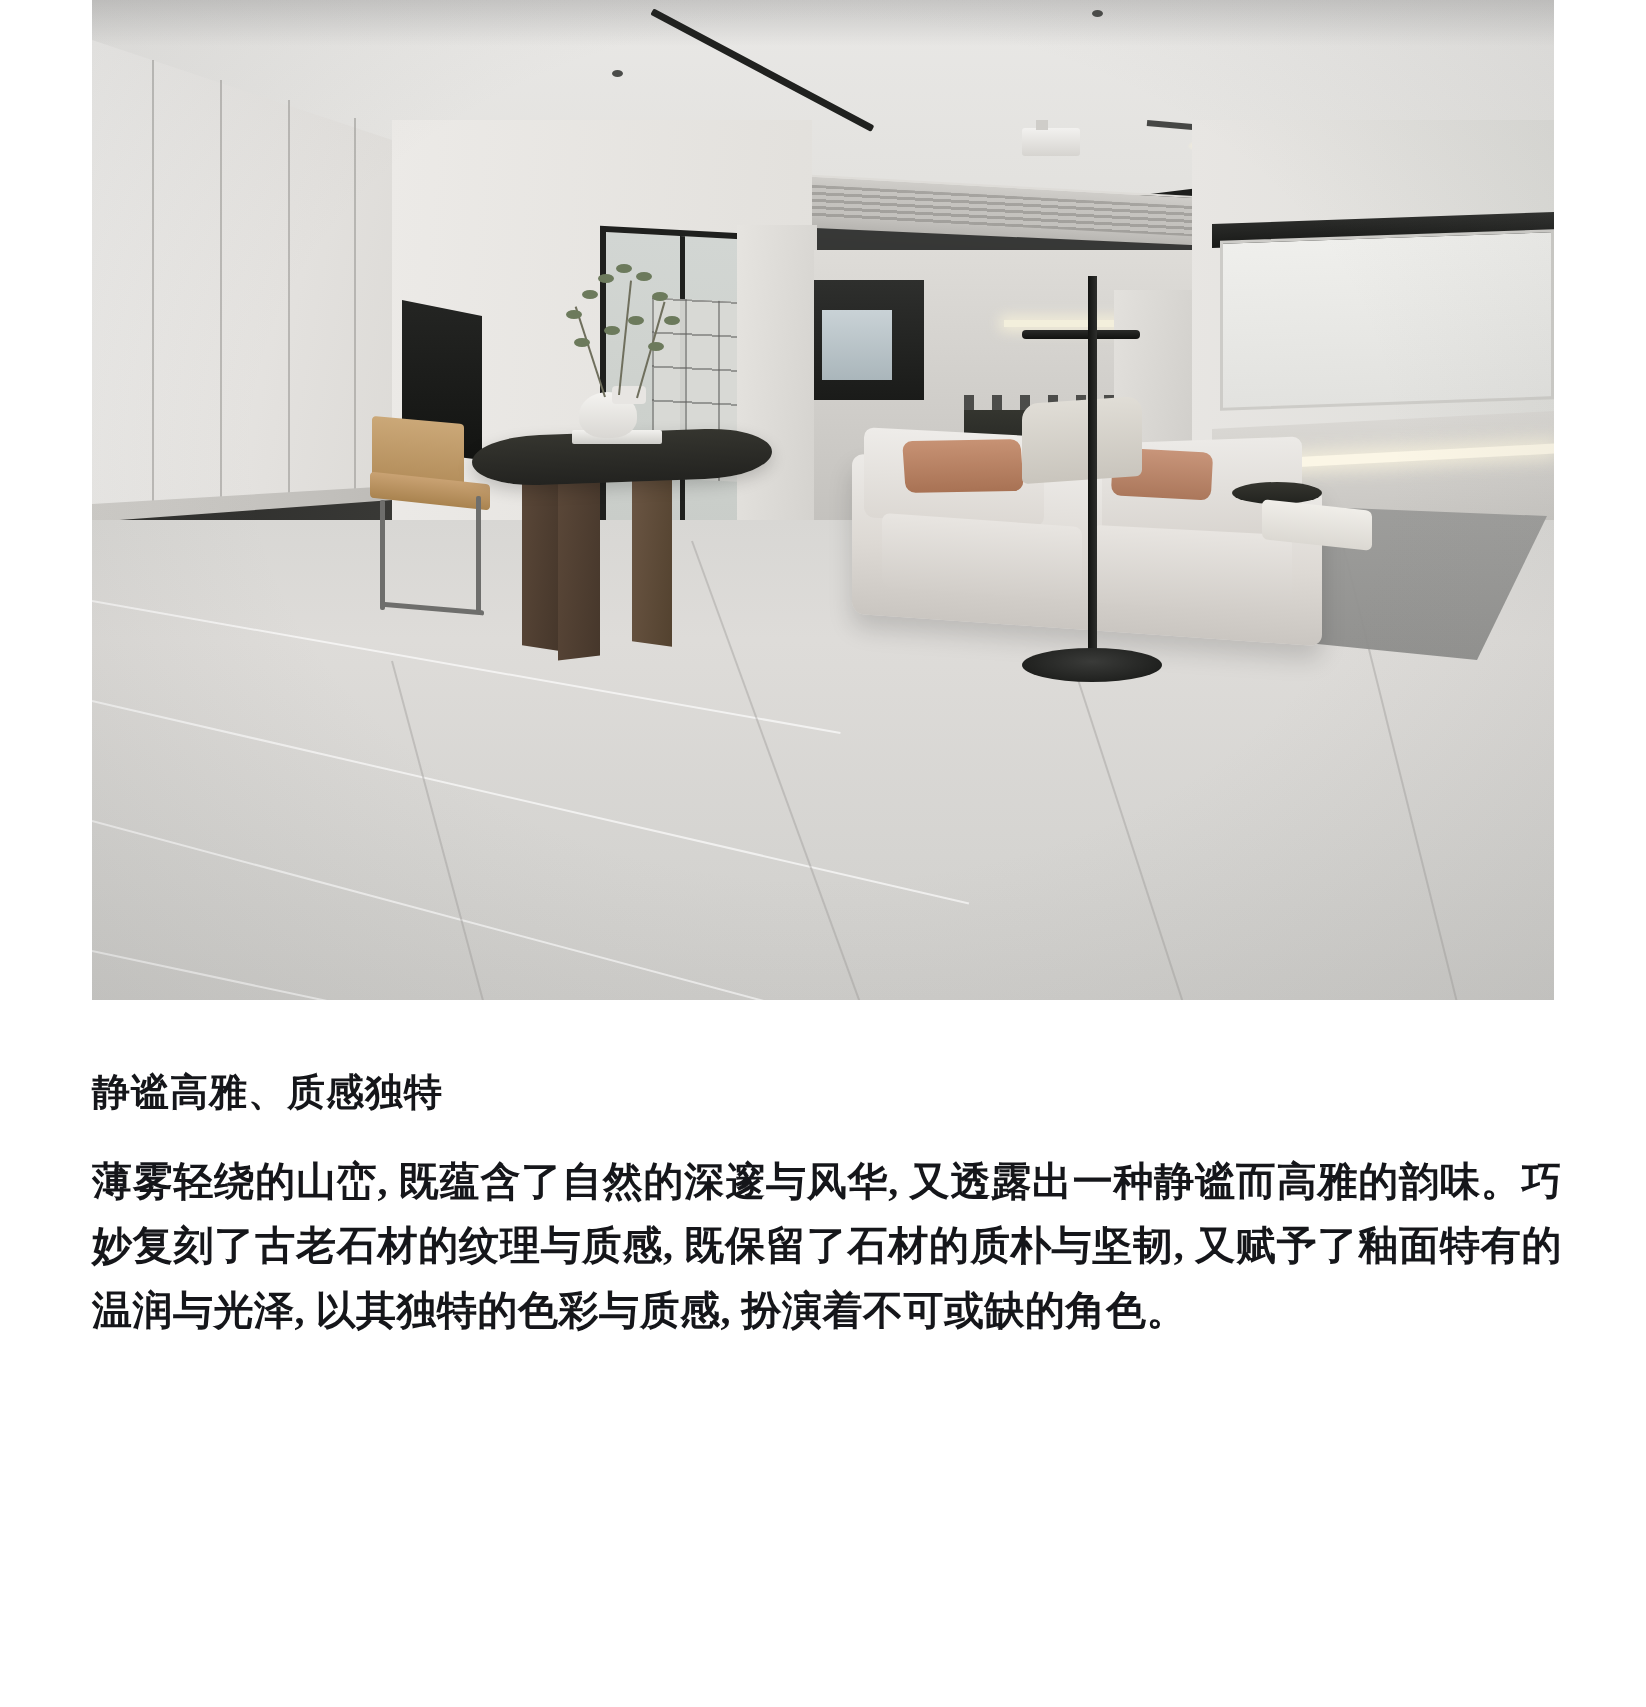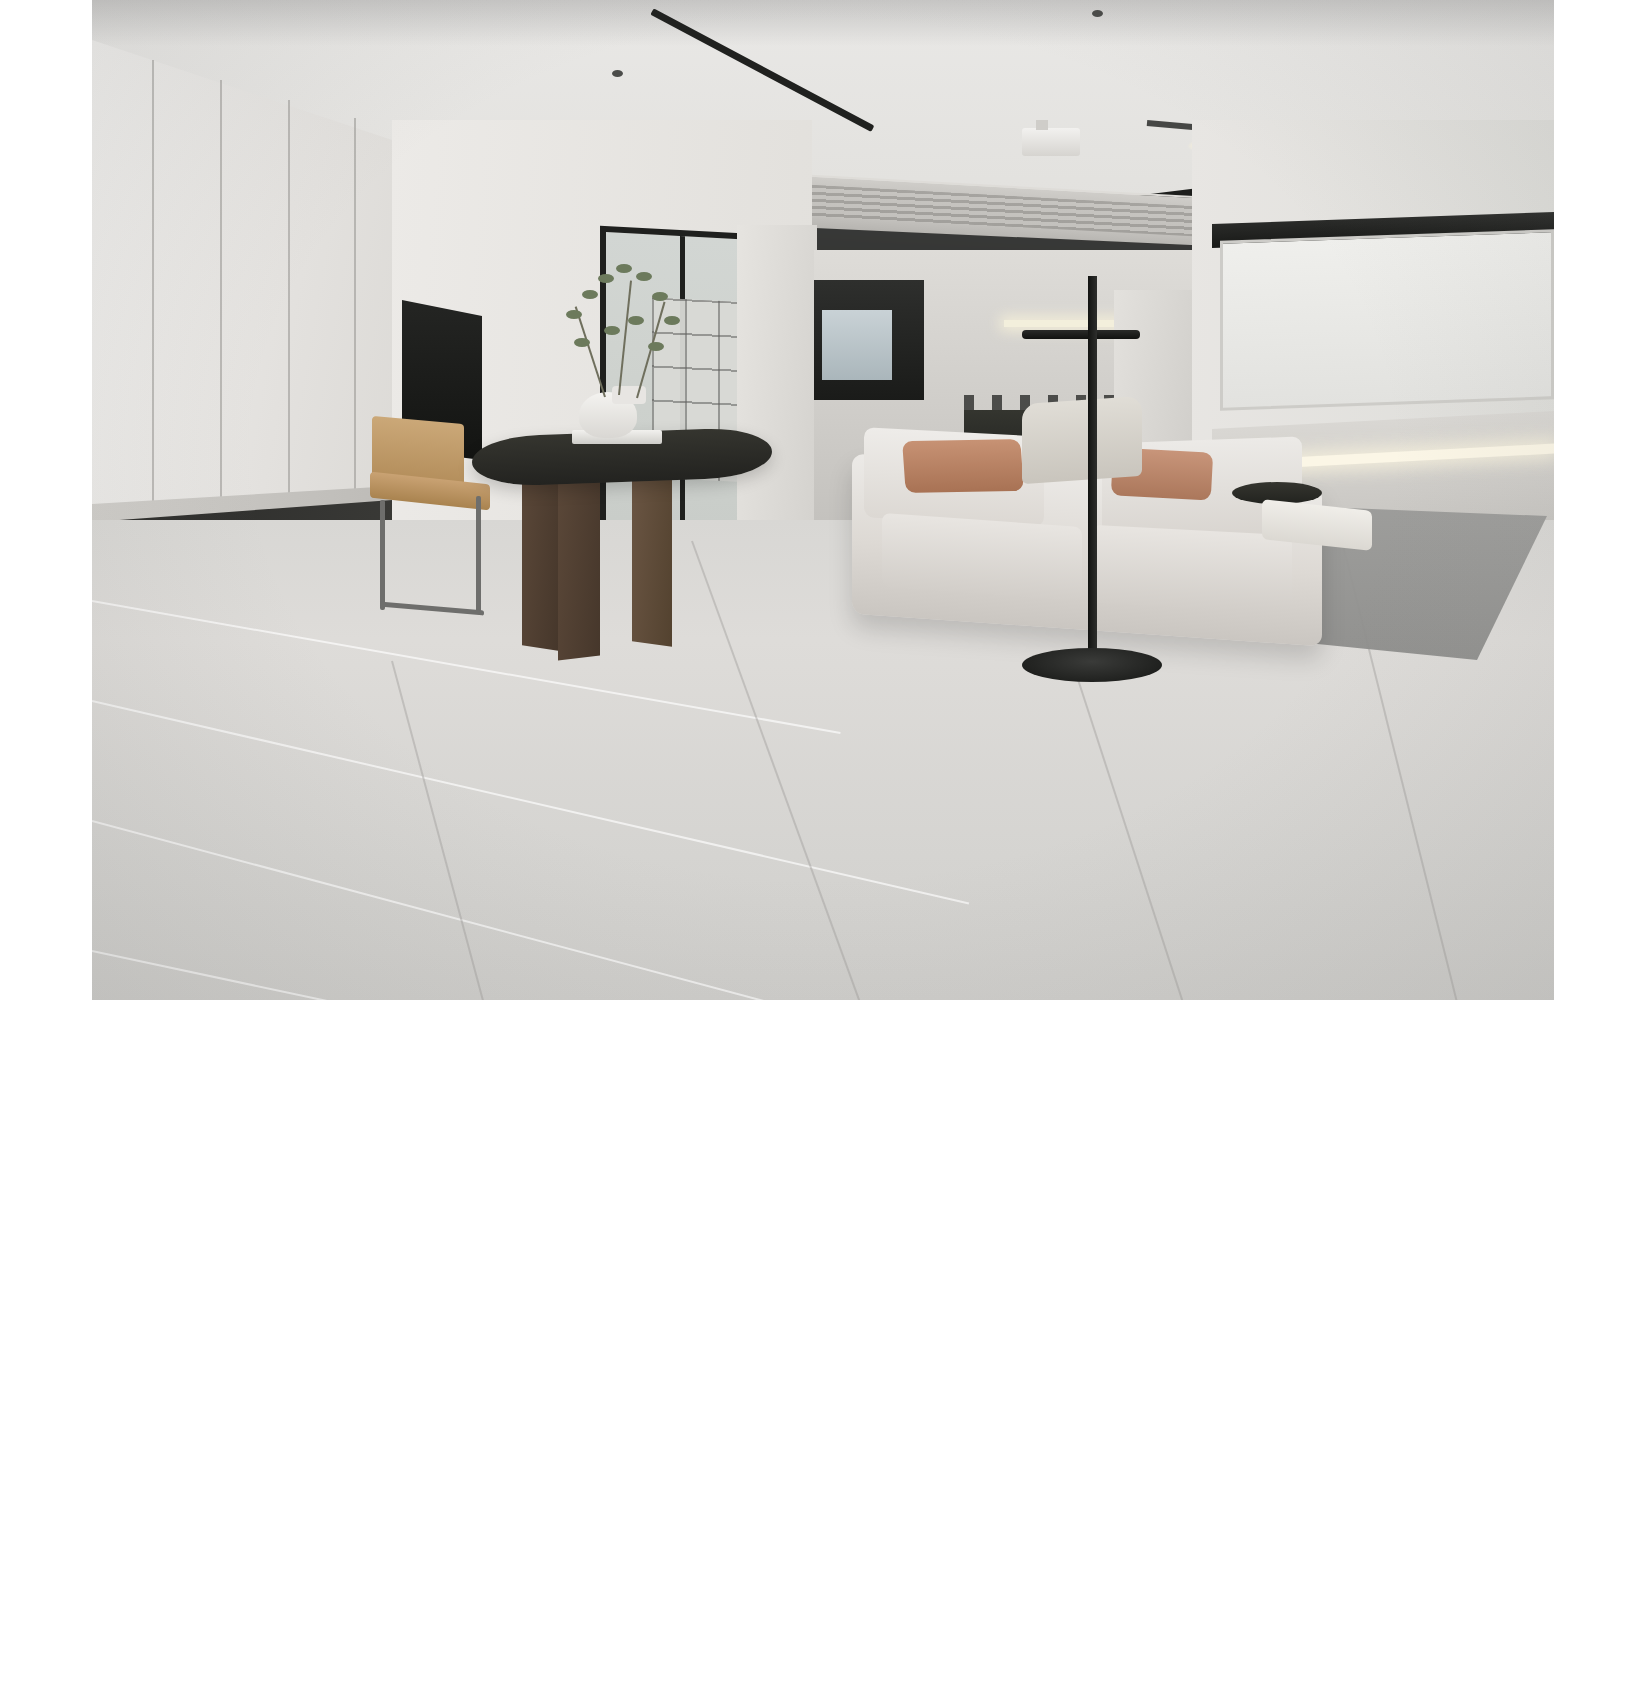--- a/index.html
+++ b/index.html
@@ -588,15 +588,17 @@
         <div class="leaf" style="left:104px; top:92px;"></div>
         <div class="leaf" style="left:60px; top:76px;"></div>
         <div class="leaf" style="left:84px; top:66px;"></div>
       </div>
 
       <div class="hero-vignette"></div>
     </div>
   </div>
 
   <div class="text-block">
+    <h2 class="headline">静谧高雅、质感独特</h2>
+    <p class="body-copy">薄雾轻绕的山峦, 既蕴含了自然的深邃与风华, 又透露出一种静谧而高雅的韵味。巧妙复刻了古老石材的纹理与质感, 既保留了石材的质朴与坚韧, 又赋予了釉面特有的温润与光泽, 以其独特的色彩与质感, 扮演着不可或缺的角色。</p>
   </div>
 
 </div>
 
 </body></html>

